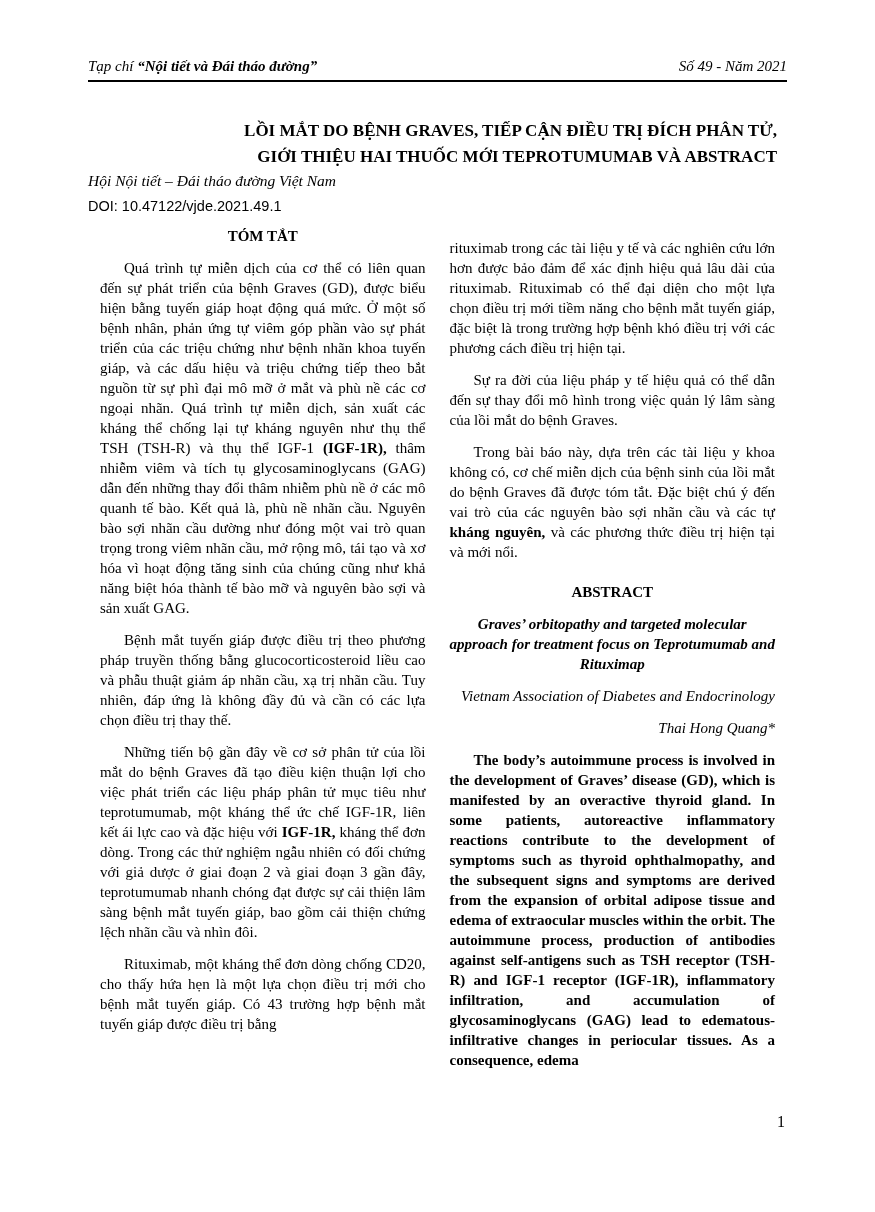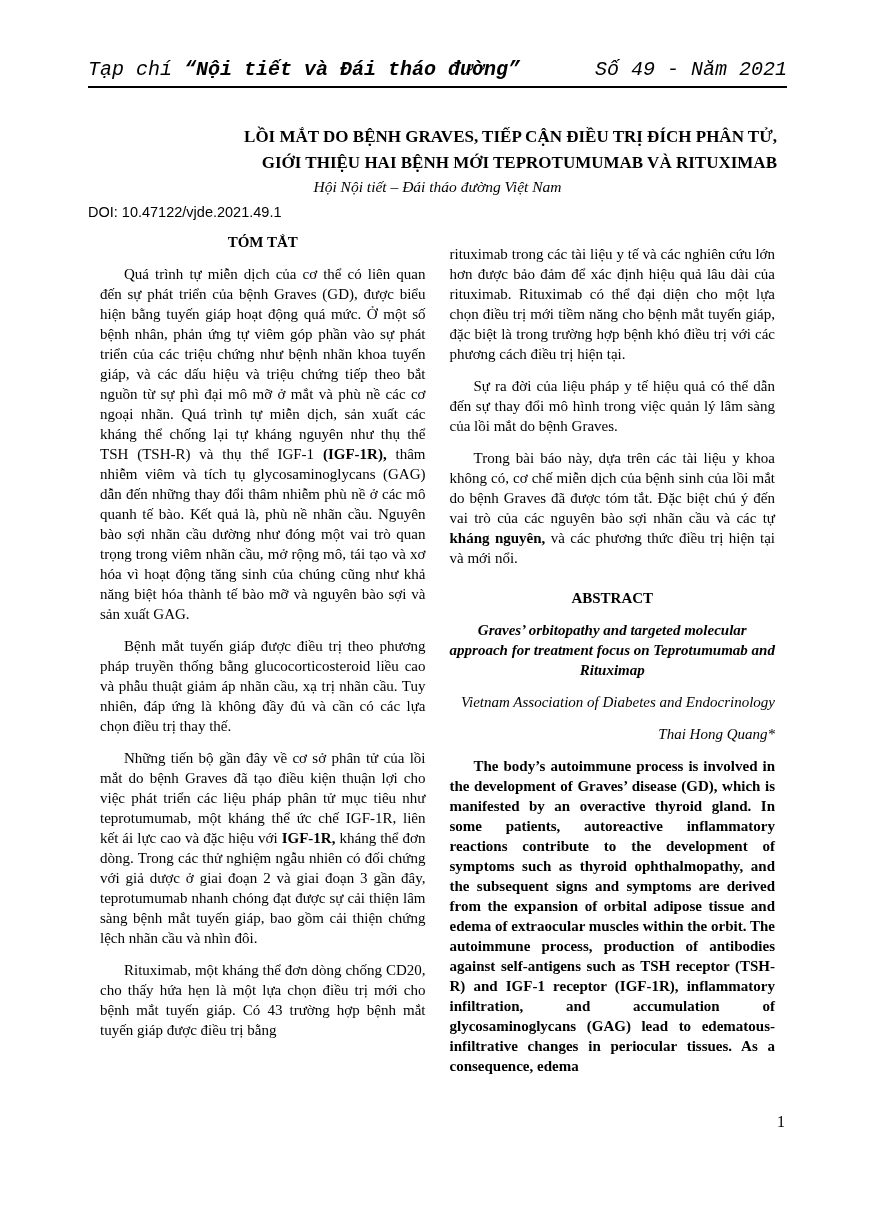--- a/index.html
+++ b/index.html
@@ -14,44 +14,44 @@
     color: #000;
     font-family: "Liberation Serif", serif;
     overflow: hidden;
   }
   .inner { padding: 58px 88px 0 88px; }
 
   .running-header {
     display: flex;
     justify-content: space-between;
     align-items: baseline;
-    font-family: Liberation Mono, monospace;
+    font-family: Liberation Serif, serif;
     font-style: italic;
-    font-size: 20px;
+    font-size: 15px;
   }
   .running-header .bold-name { font-weight: bold; }
   .header-rule { border-bottom: 2px solid #000; margin-top: 5px; }
 
   .article-title {
     margin: 36px 10px 0 10px;
     text-align: right;
     font-size: 17px;
     font-weight: bold;
     line-height: 26px;
   }
   .byline-author {
     margin-top: 8px;
     text-align: right;
     font-weight: bold;
     font-style: italic;
     font-size: 15.5px;
     line-height: 21px;
   }
   .byline-affiliation {
-    text-align: center;
+    text-align: left;
     font-style: italic;
     font-size: 15.5px;
     line-height: 21px;
   }
   .doi-line {
     margin-top: 6px;
     font-family: "Liberation Sans", sans-serif;
     font-size: 14.5px;
     line-height: 19px;
   }
@@ -103,21 +103,21 @@
       <div>
         <span>Tạp chí</span>
         <span class="bold-name">“Nội tiết và Đái tháo đường”</span>
       </div>
       <div>Số 49 - Năm 2021</div>
     </div>
     <div class="header-rule"></div>
 
     <h1 class="article-title">
       <span>LỒI MẮT DO BỆNH GRAVES, TIẾP CẬN ĐIỀU TRỊ ĐÍCH PHÂN TỬ,</span><br>
-      <span>GIỚI THIỆU HAI BỆNH MỚI TEPROTUMUMAB VÀ RITUXIMAB</span>
+      <span>GIỚI THIỆU HAI THUỐC MỚI TEPROTUMUMAB VÀ ABSTRACT</span>
     </h1>
 
     <div class="byline-affiliation">Hội Nội tiết – Đái tháo đường Việt Nam</div>
     <div class="doi-line">DOI: 10.47122/vjde.2021.49.1</div>
 
     <div class="columns">
 
       <section class="col">
         <h2 class="section-heading">TÓM TẮT</h2>
         <p class="para"><span>Quá trình tự miễn dịch của cơ thể có liên quan đến sự phát triển của bệnh Graves (GD), được biểu hiện bằng tuyến giáp hoạt động quá mức. Ở một số bệnh nhân, phản ứng tự viêm góp phần vào sự phát triển của các triệu chứng như bệnh nhãn khoa tuyến giáp, và các dấu hiệu và triệu chứng tiếp theo bắt nguồn từ sự phì đại mô mỡ ở mắt và phù nề các cơ ngoại nhãn. Quá trình tự miễn dịch, sản xuất các kháng thể chống lại tự kháng nguyên như thụ thể TSH (TSH-R) và thụ thể IGF-1 </span><b>(IGF-1R),</b><span> thâm nhiễm viêm và tích tụ glycosaminoglycans (GAG) dẫn đến những thay đổi thâm nhiễm phù nề ở các mô quanh tế bào. Kết quả là, phù nề nhãn cầu. Nguyên bào sợi nhãn cầu dường như đóng một vai trò quan trọng trong viêm nhãn cầu, mở rộng mô, tái tạo và xơ hóa vì hoạt động tăng sinh của chúng cũng như khả năng biệt hóa thành tế bào mỡ và nguyên bào sợi và sản xuất GAG.</span></p>

